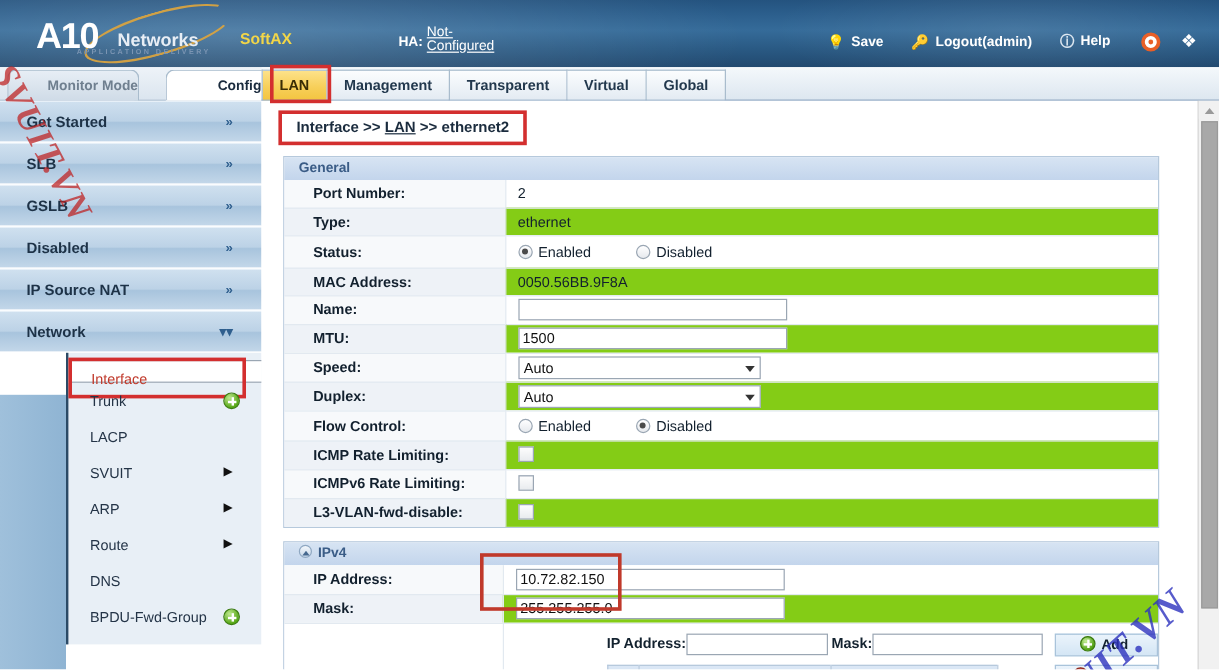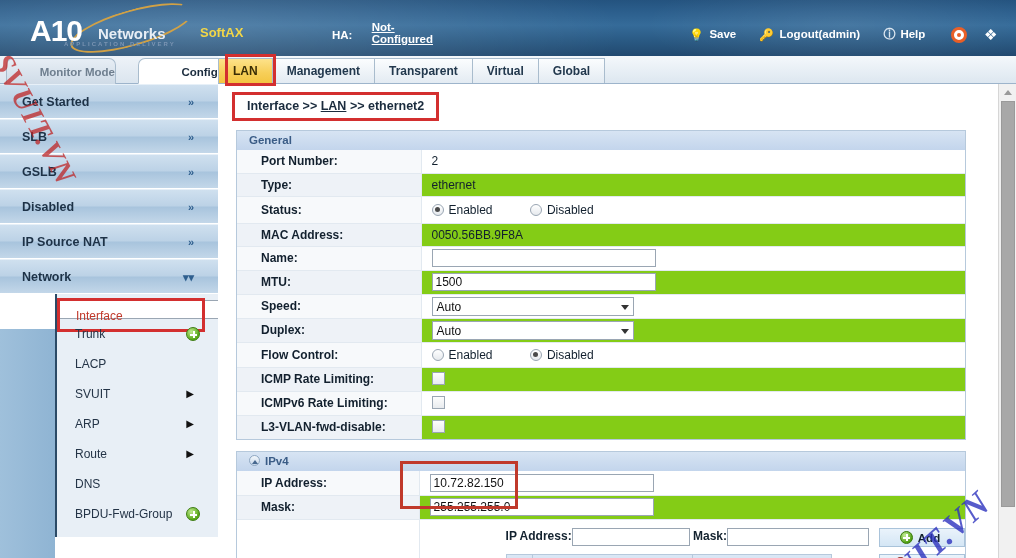--- a/index.html
+++ b/index.html
@@ -54,21 +54,21 @@
     opacity:.95;
   }
 
   .brand-soft {
     position:absolute; left:200px; top:25px;
     color:#f2d648; font-weight:bold; font-size:13px;
   }
   .ha-block { position:absolute; left:332px; top:22px; color:#ffffff; font-size:11.5px; font-weight:bold; }
   .ha-label { display:inline-block; vertical-align:top; padding-top:7px; }
   .ha-val { display:inline-block; vertical-align:top; line-height:1.0; }
-  .ha-val a { color:#ffffff; text-decoration: underline; display:block; font-weight:bold;margin-left:16px; }
+  .ha-val a { color:#ffffff; text-decoration: underline; display:block; font-weight:normal; }
 
   .hdr-actions { position:absolute; right:16px; top:26px; height:22px; }
   .hdr-item {
     display:inline-block; color:#ffffff; font-weight:bold; font-size:11.5px;
     margin-left:20px; white-space:nowrap; cursor:pointer; vertical-align:middle;
   }
   .hdr-item .gl { margin-right:5px; font-size:12px; vertical-align:middle; color:#dbe6f0; }
   .ico-lifebuoy {
     display:inline-block; width:16px; height:16px; border-radius:50%;
     border:3px solid #e8591f; background:#ffffff; margin-left:22px; vertical-align:middle;

